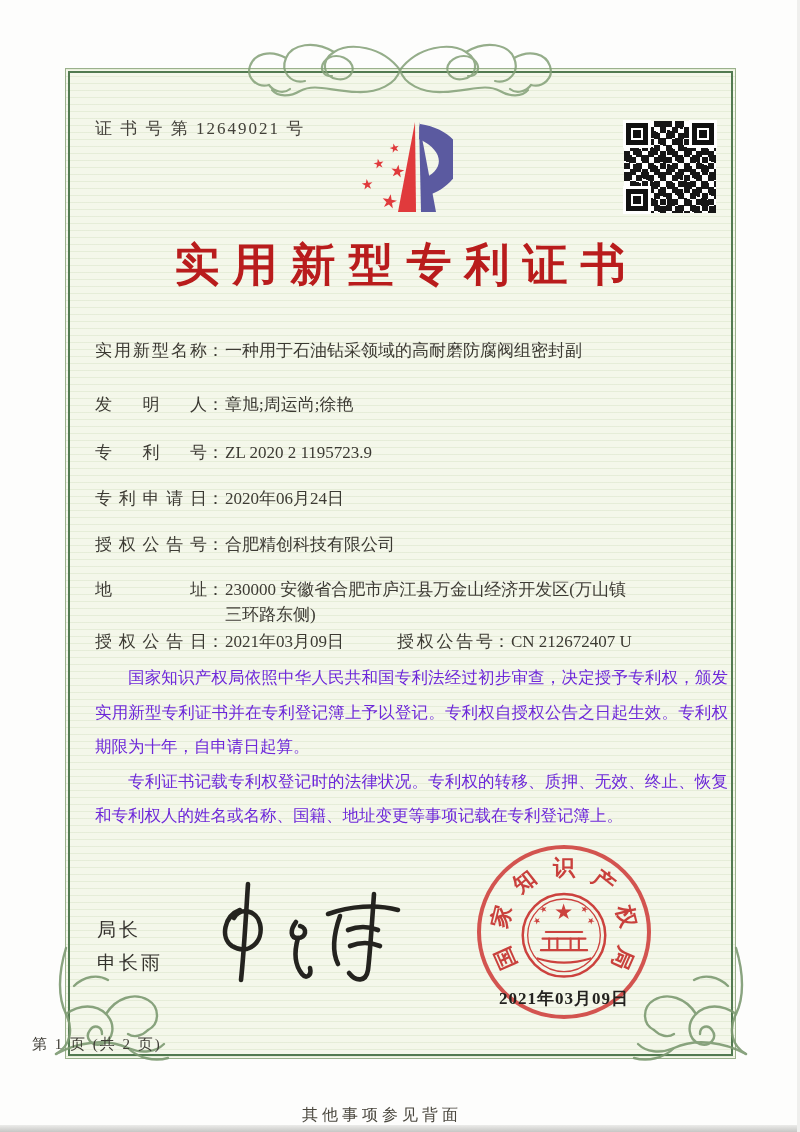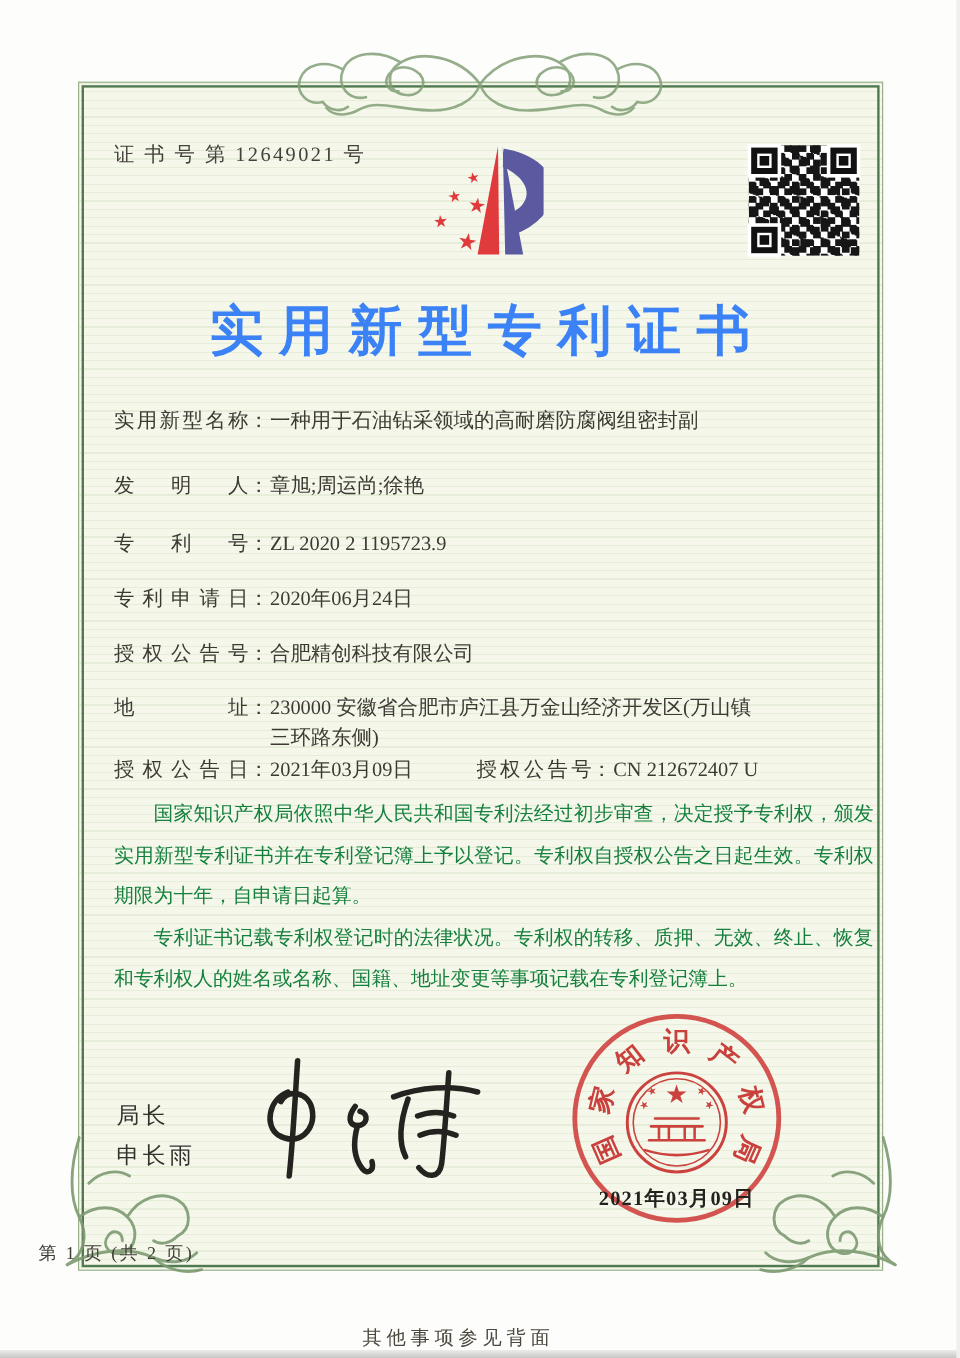--- a/index.html
+++ b/index.html
@@ -8,35 +8,35 @@
   .abs{position:absolute;}
 
   
   .cert{position:absolute;left:65px;top:68px;width:671px;height:991px;box-sizing:border-box;
     border:1px solid #9ab18c;
     background-color:#f4f7ea;
     background-image:repeating-linear-gradient(180deg, rgba(158,186,128,0.17) 0px, rgba(158,186,128,0.17) 1px, rgba(0,0,0,0) 1px, rgba(0,0,0,0) 7px);}
   .cert::before{content:"";position:absolute;inset:2px;border:2px solid #527a51;pointer-events:none;}
 
   .cert-no{left:95px;top:117px;font-size:17px;letter-spacing:2px;color:#43413a;}
-  .title{left:0;top:246px;width:800px;text-align:center;font-size:45px;font-weight:bold;
-    letter-spacing:13px;text-indent:13px;color:#3b82f6;}
+  .title{left:0;top:235px;width:800px;text-align:center;font-size:45px;font-weight:bold;
+    letter-spacing:13px;text-indent:13px;color:#b91c1c;}
 
   
   .frow{position:absolute;left:95px;width:645px;display:flex;align-items:flex-start;
     font-size:17px;line-height:25px;color:#3c3a33;}
   .flabel{flex:0 0 112px;text-align:justify;text-align-last:justify;}
   .fcolon{flex:0 0 18px;}
   .fvalue{flex:1 1 auto;}
   .addr-val{max-width:414px;}
   .pair2{display:flex;margin-left:12px;}
   .pair2 .flabel{flex:0 0 96px;}
 
   .paras{position:absolute;left:95px;top:661px;width:633px;font-size:16.5px;line-height:34.5px;
-    text-align:justify;color:#15803d;}
+    text-align:justify;color:#6d28d9;}
   .paras p{margin:0;text-indent:2em;}
 
   .signer-title{left:97px;top:917px;font-size:19px;letter-spacing:3px;color:#33312c;}
   .signer-name{left:97px;top:950px;font-size:19px;letter-spacing:3px;color:#33312c;}
 
   
   .seal{position:absolute;left:477px;top:845px;width:174px;height:174px;border-radius:50%;
     border:4px solid rgba(206,62,58,0.88);box-sizing:border-box;}
   .seal-char{position:absolute;left:50%;top:50%;width:24px;height:24px;margin:-12px 0 0 -12px;
     text-align:center;font-size:22px;line-height:24px;font-weight:bold;color:#c9403c;}

